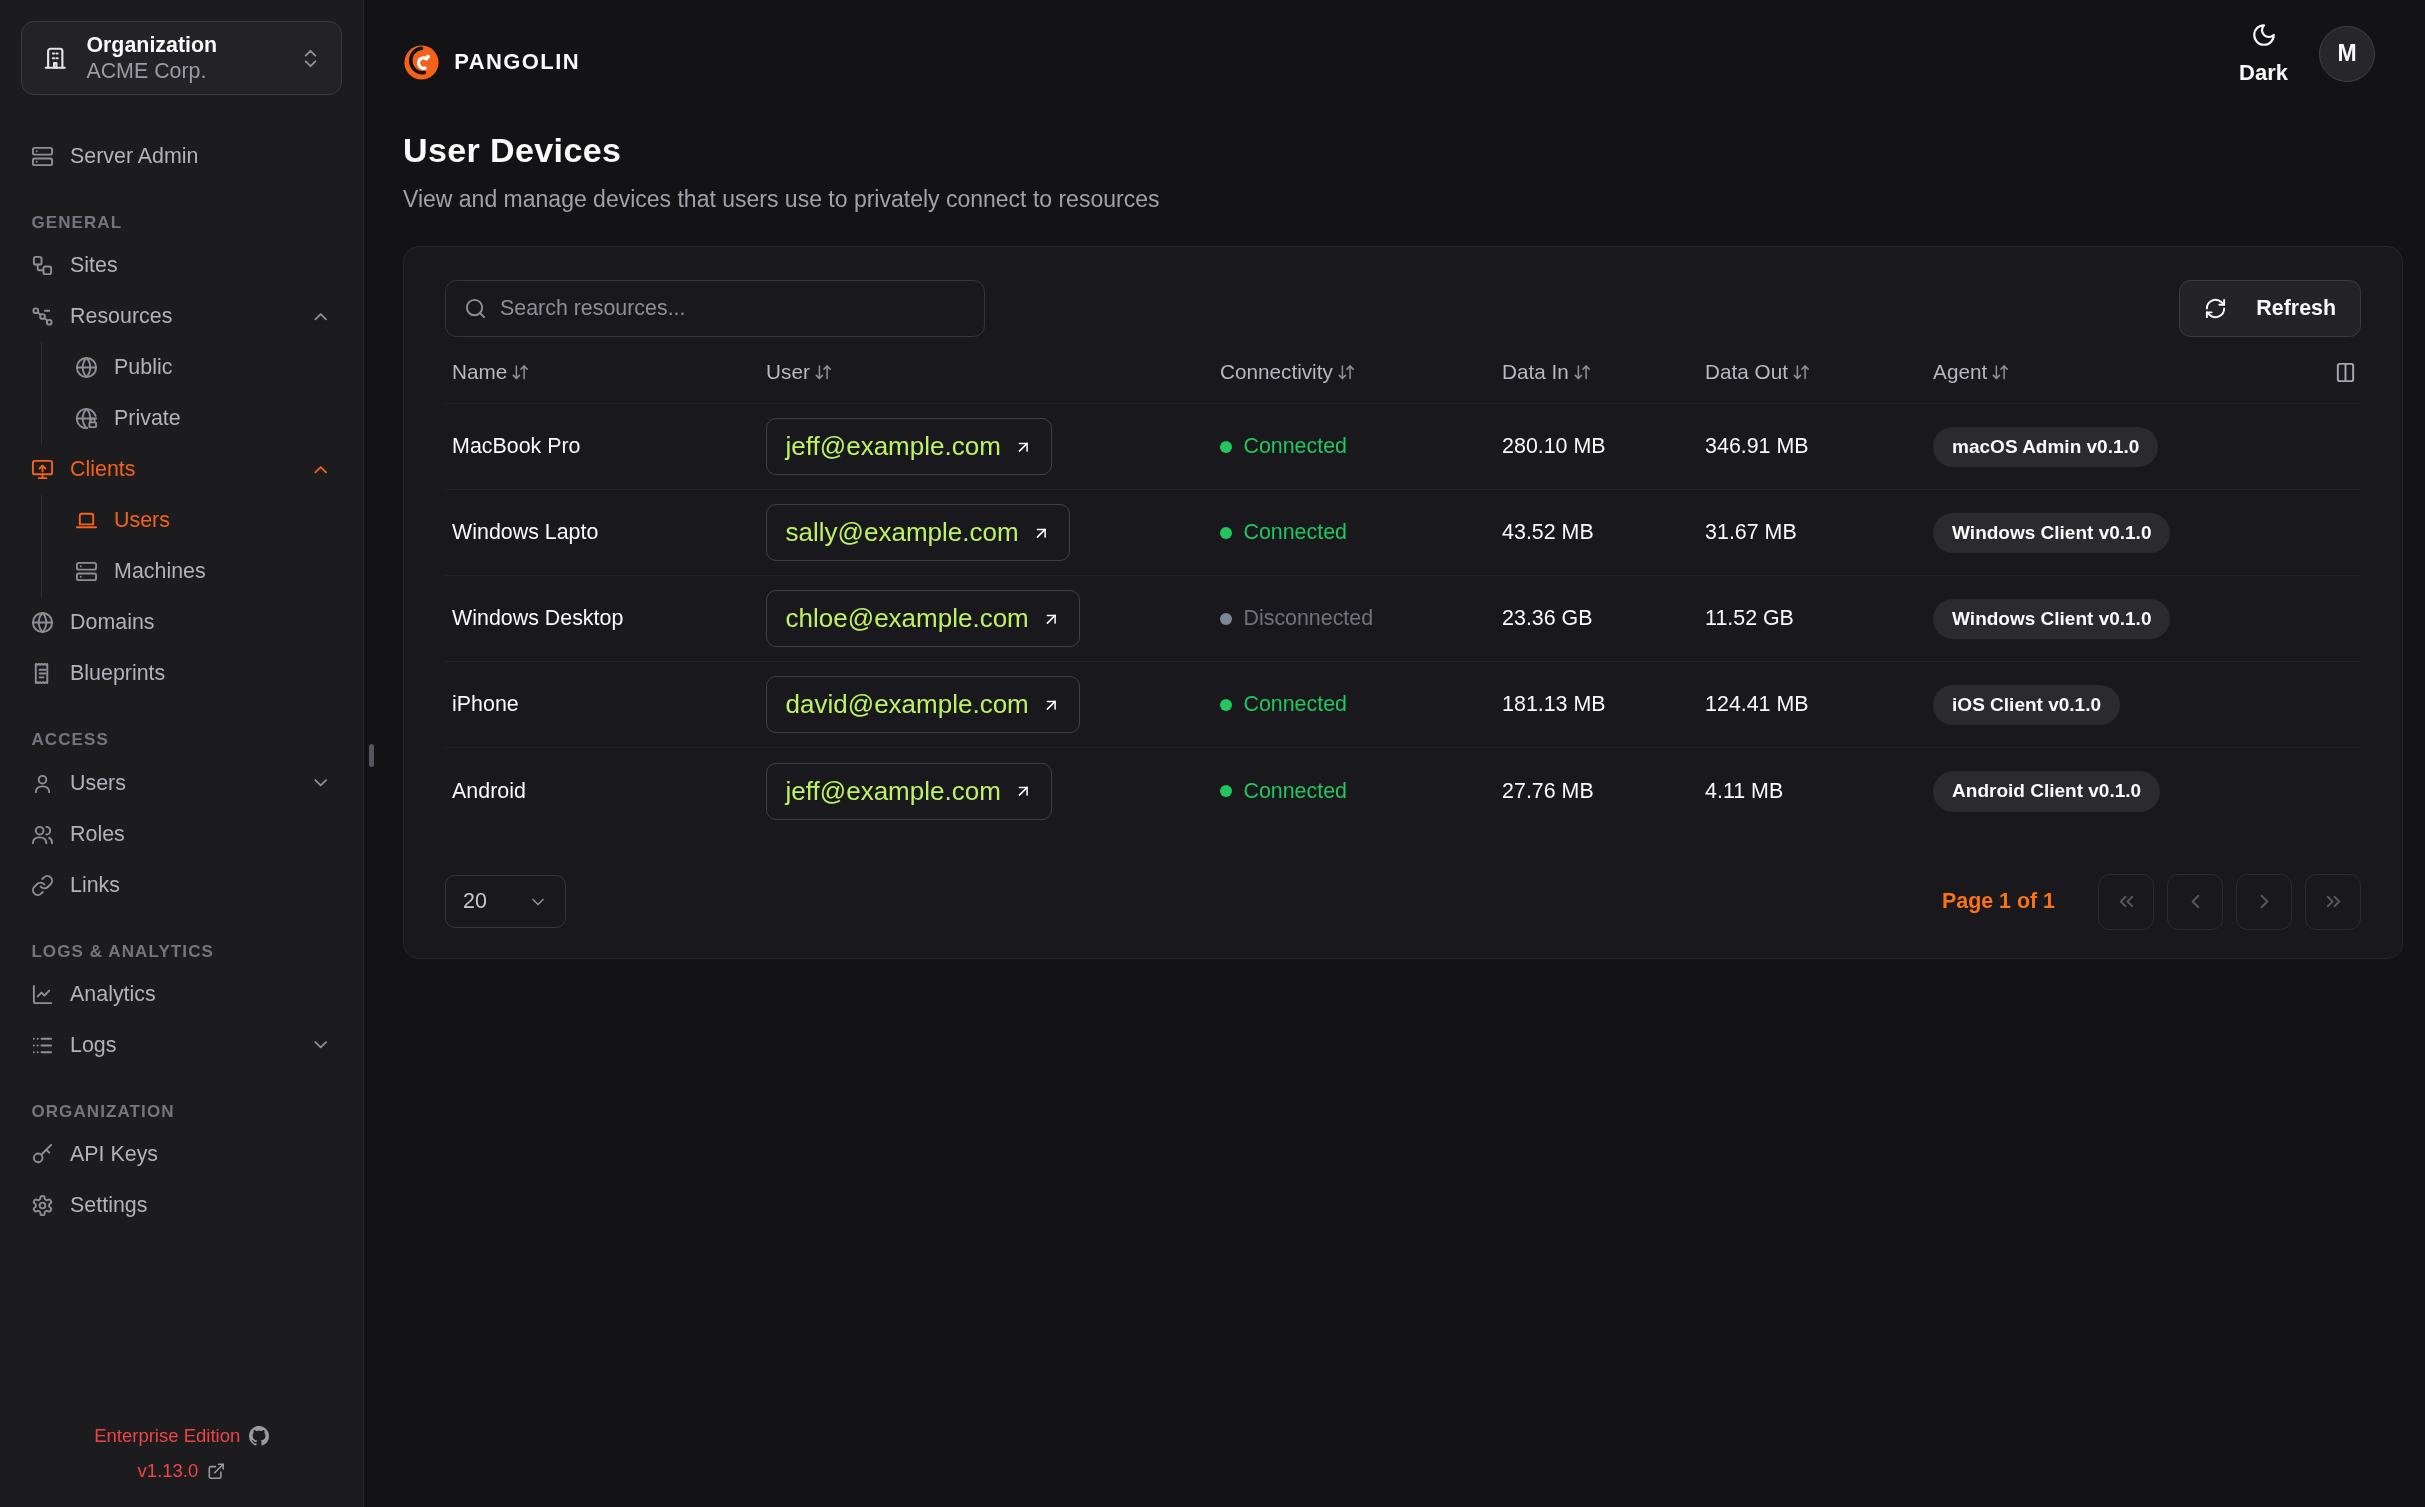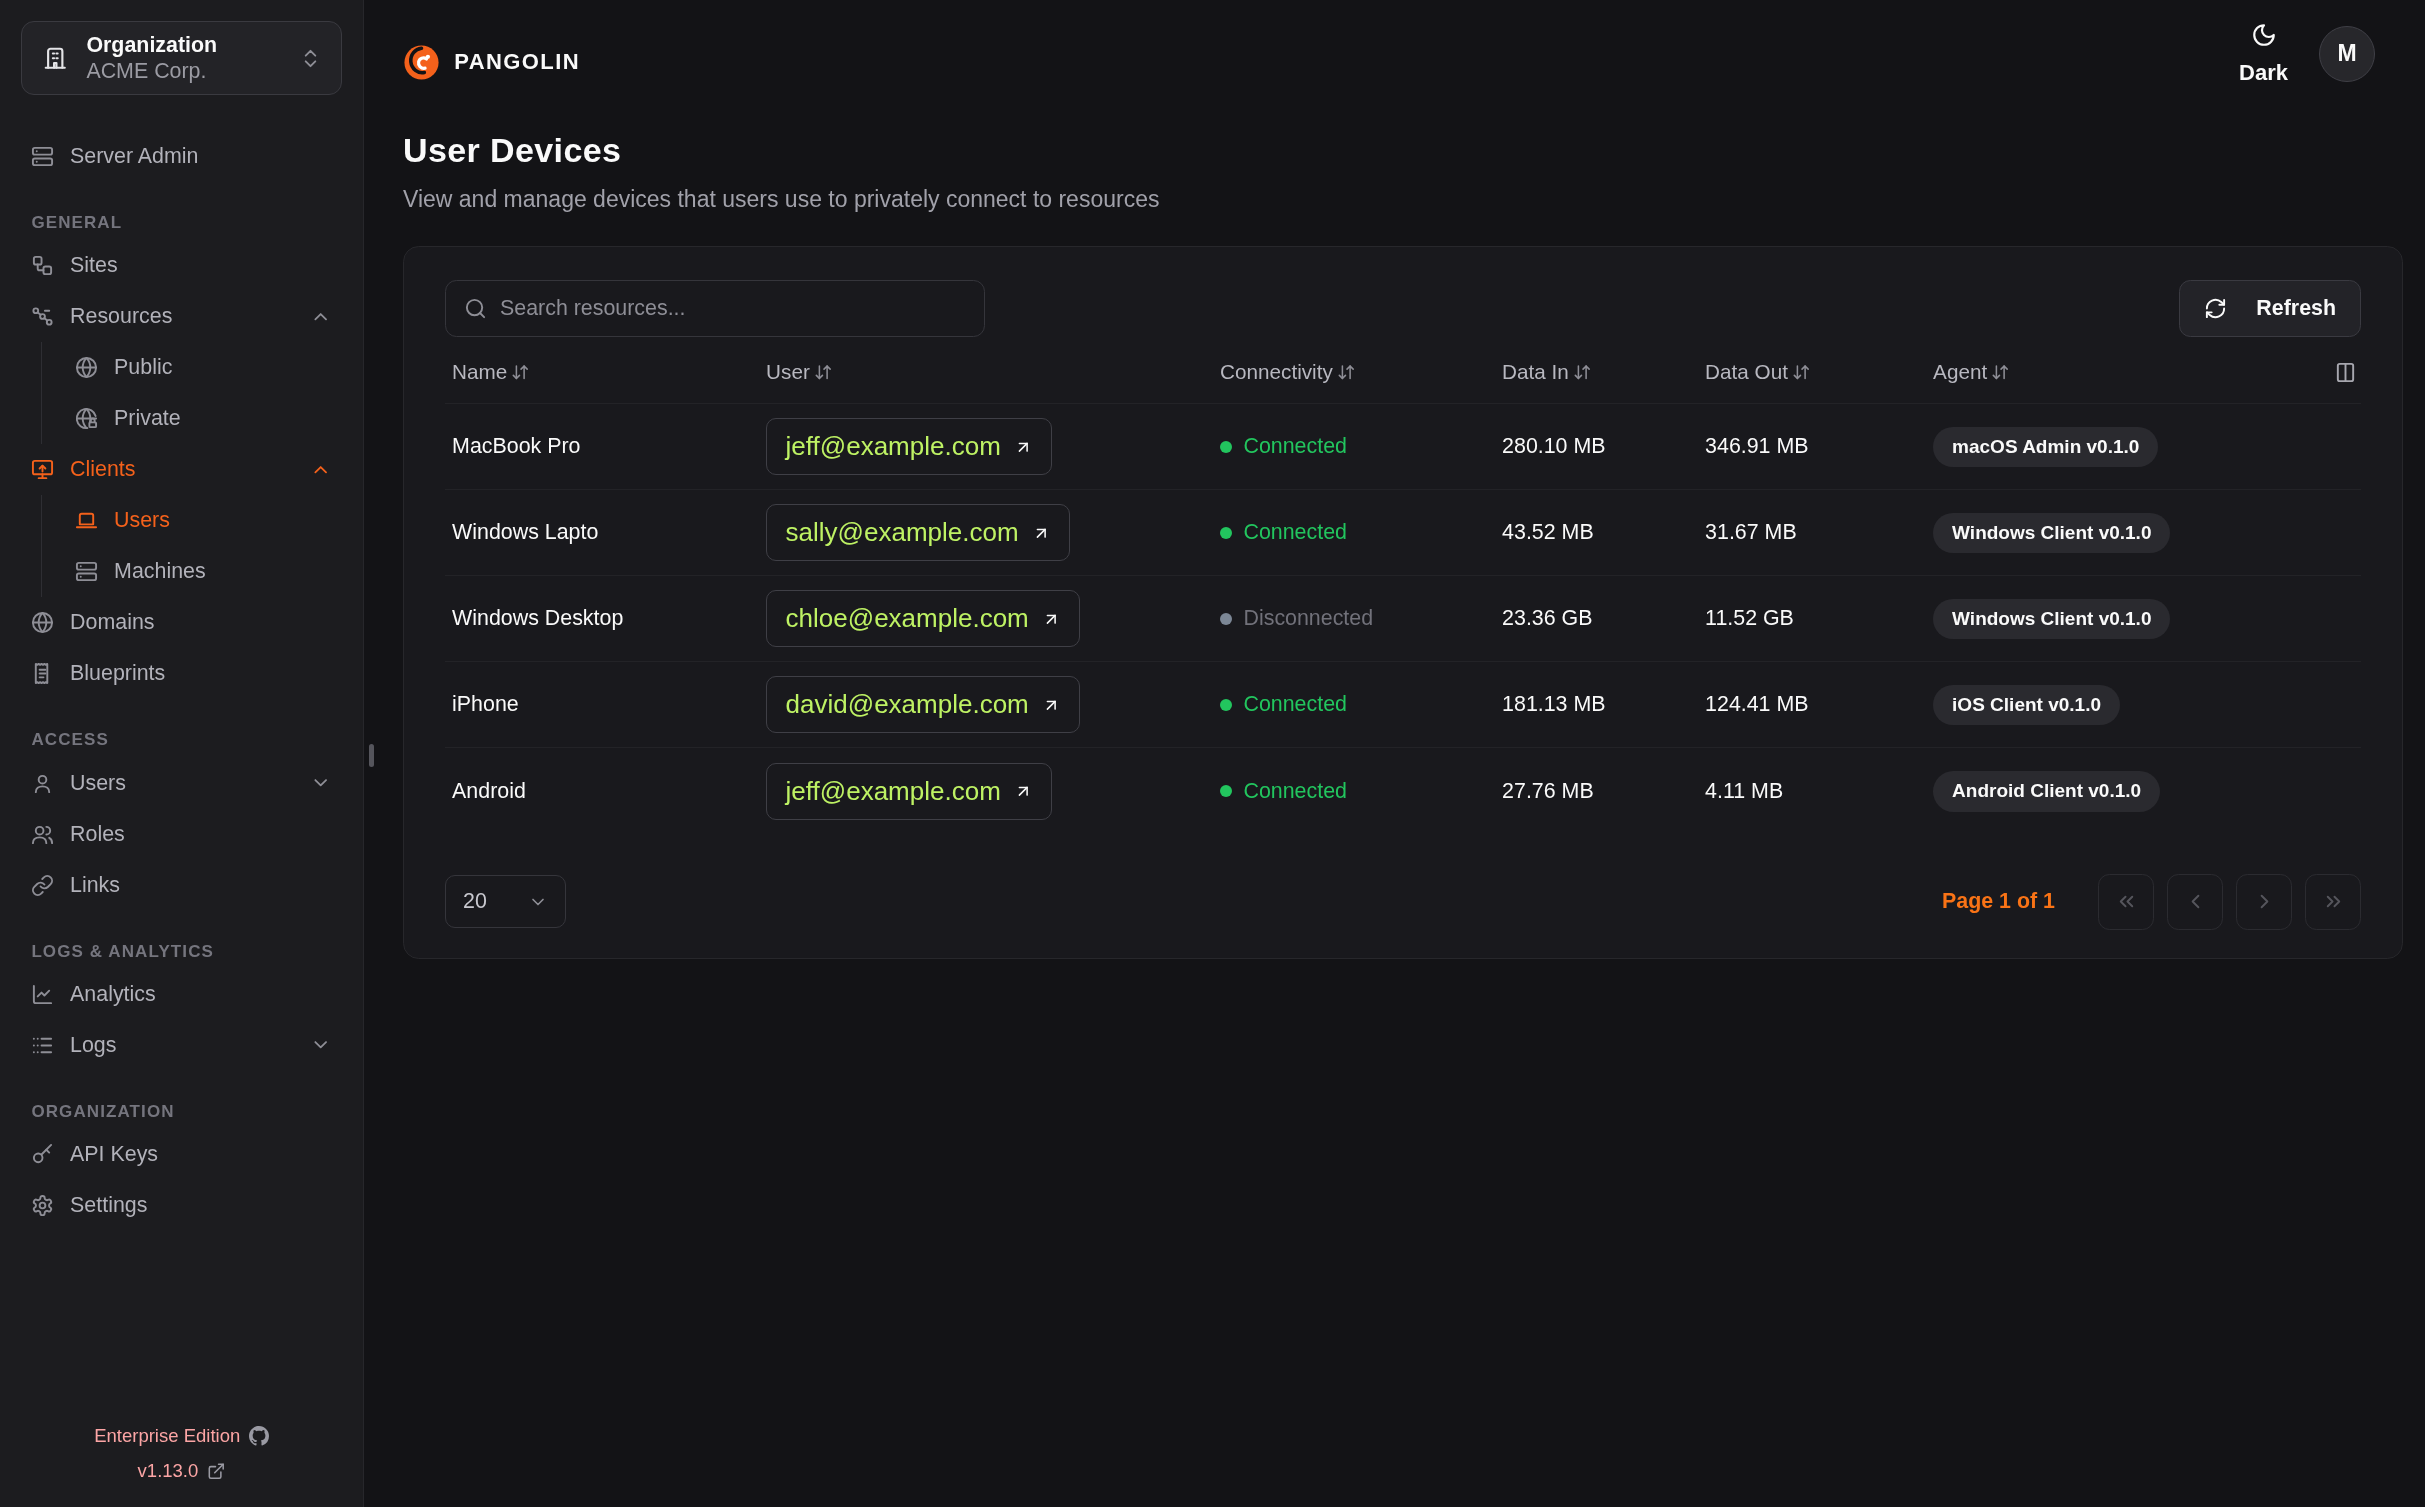--- a/index.html
+++ b/index.html
@@ -53,21 +53,21 @@
   .nav-item .chev { margin-left:auto; }
   .nav-item.active, .nav-item.active .nav-ic { color:#F4611B; }
   .nav-ic { color:#8E8E96; }
   .section-label {
     margin:31px 0 7.1px 10px;
     font-size:17px; font-weight:700;
     letter-spacing:1.1px;
     color:#75757E;
   }
   .sub-list { margin-left:20px; border-left:0.7px solid #2E2E33; padding-left:23px; }
-  .sidebar-footer { text-align:right; color:#fca5a5; font-size:18.5px; line-height:1.9; }
+  .sidebar-footer { text-align:right; color:#ef4444; font-size:18.5px; line-height:1.9; }
   .foot-line { display:flex; align-items:center; justify-content:center; gap:8.6px; cursor:pointer; }
 
   .scroll-thumb {
     position:absolute; left:369px; top:744px;
     width:5px; height:23px; border-radius:2.9px;
     background:#55555C; z-index:5;
   }
 
   
   .main { flex:1; display:flex; flex-direction:column; }

